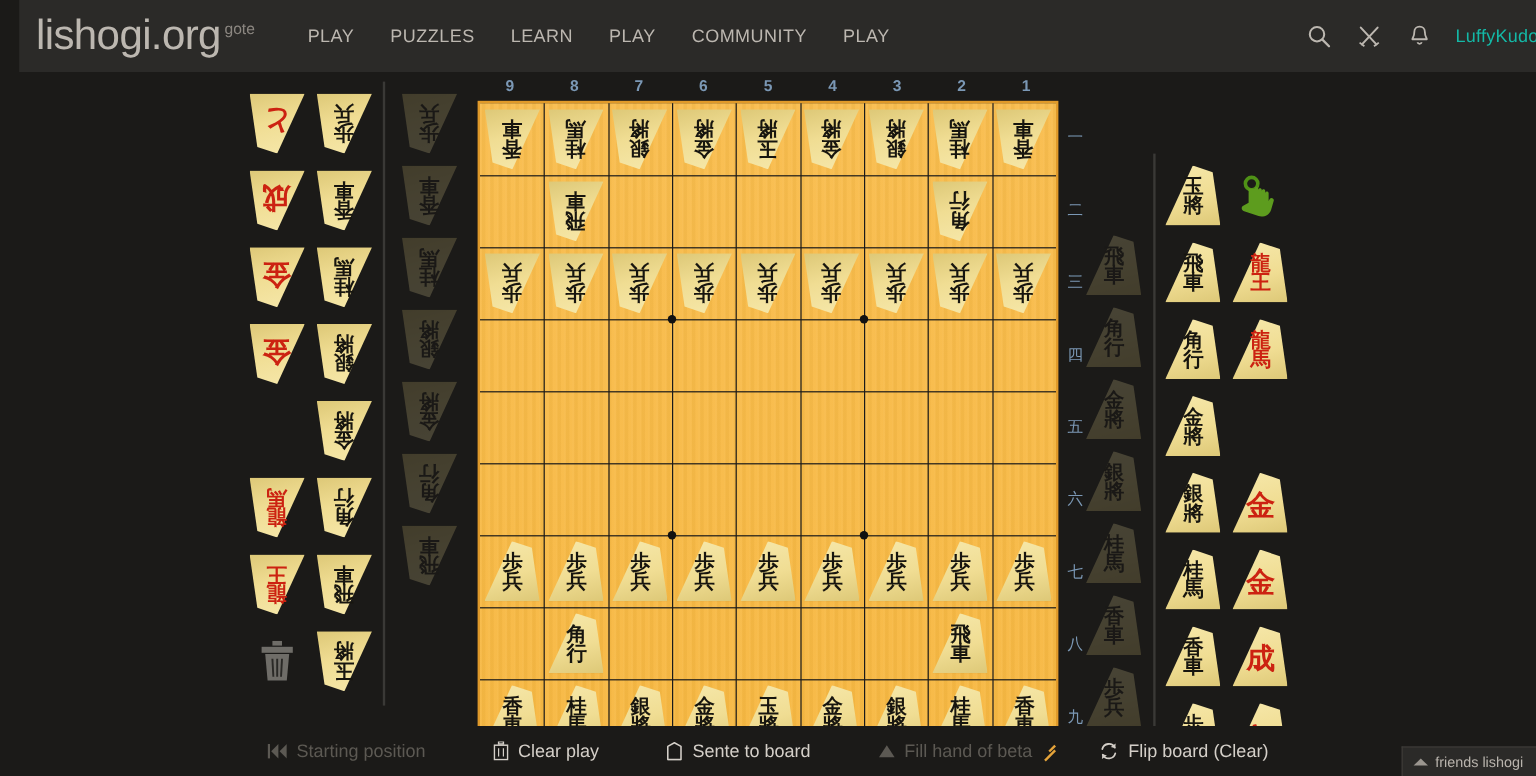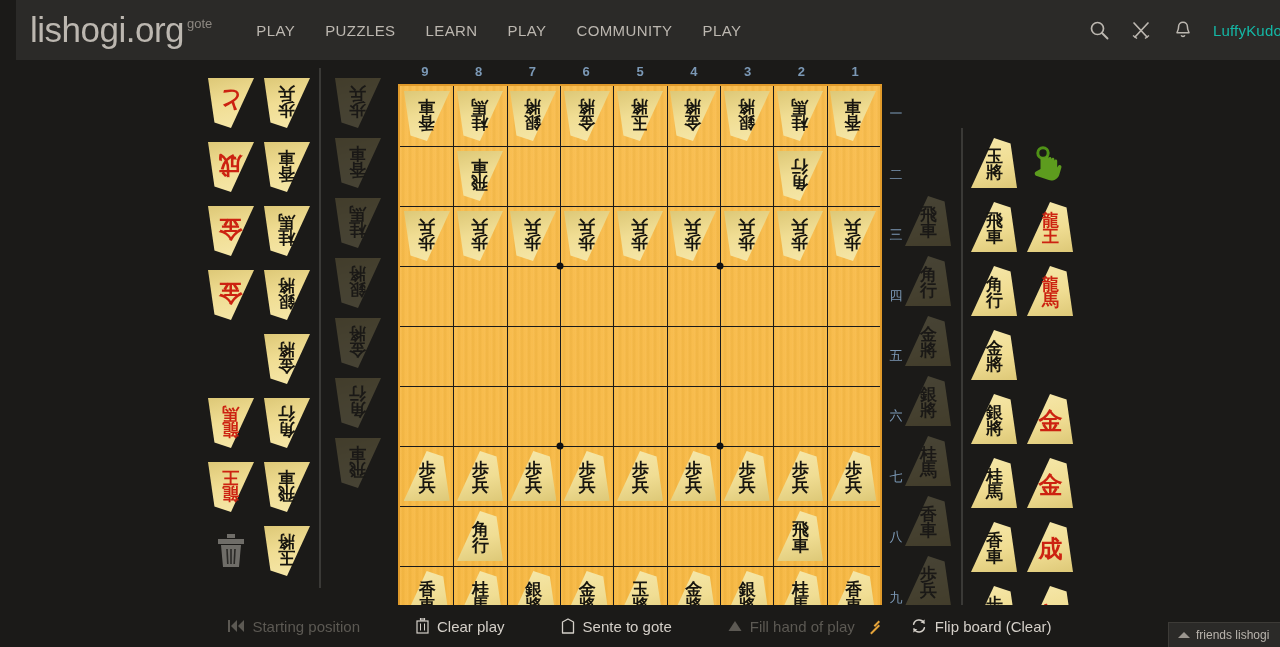--- a/index.html
+++ b/index.html
@@ -1095,29 +1095,29 @@
           </svg>
       </span>
       <span>Clear play</span>
     </div>
     <div class="tool">
       <span>
         <svg width="14" height="16" viewBox="0 0 14 16">
             <path d="M7 1 12.5 4 12.5 15 1.5 15 1.5 4z" fill="none" stroke="currentColor" stroke-width="1.3" stroke-linejoin="round"></path>
           </svg>
       </span>
-      <span>Sente to gote</span>
+      <span>Sente to board</span>
     </div>
     <div class="tool disabled">
       <span>
         <svg width="14" height="12" viewBox="0 0 14 12">
             <path d="M7 1 13.5 11 0.5 11z" fill="currentColor"></path>
           </svg>
       </span>
-      <span>Fill hand of play</span>
+      <span>Fill hand of beta</span>
     </div>
     <div class="tool">
       <span>
         <svg width="16" height="16" viewBox="0 0 16 16">
             <path d="M2.6 6.2A5.6 5.6 0 0 1 13 5" fill="none" stroke="currentColor" stroke-width="1.5" stroke-linecap="round"></path>
             <path d="M13.4 9.8A5.6 5.6 0 0 1 3 11" fill="none" stroke="currentColor" stroke-width="1.5" stroke-linecap="round"></path>
             <path d="M13.7 1.6 13.4 5.6 9.6 4.4z" fill="currentColor"></path>
             <path d="M2.3 14.4 2.6 10.4 6.4 11.6z" fill="currentColor"></path>
           </svg>
       </span>

